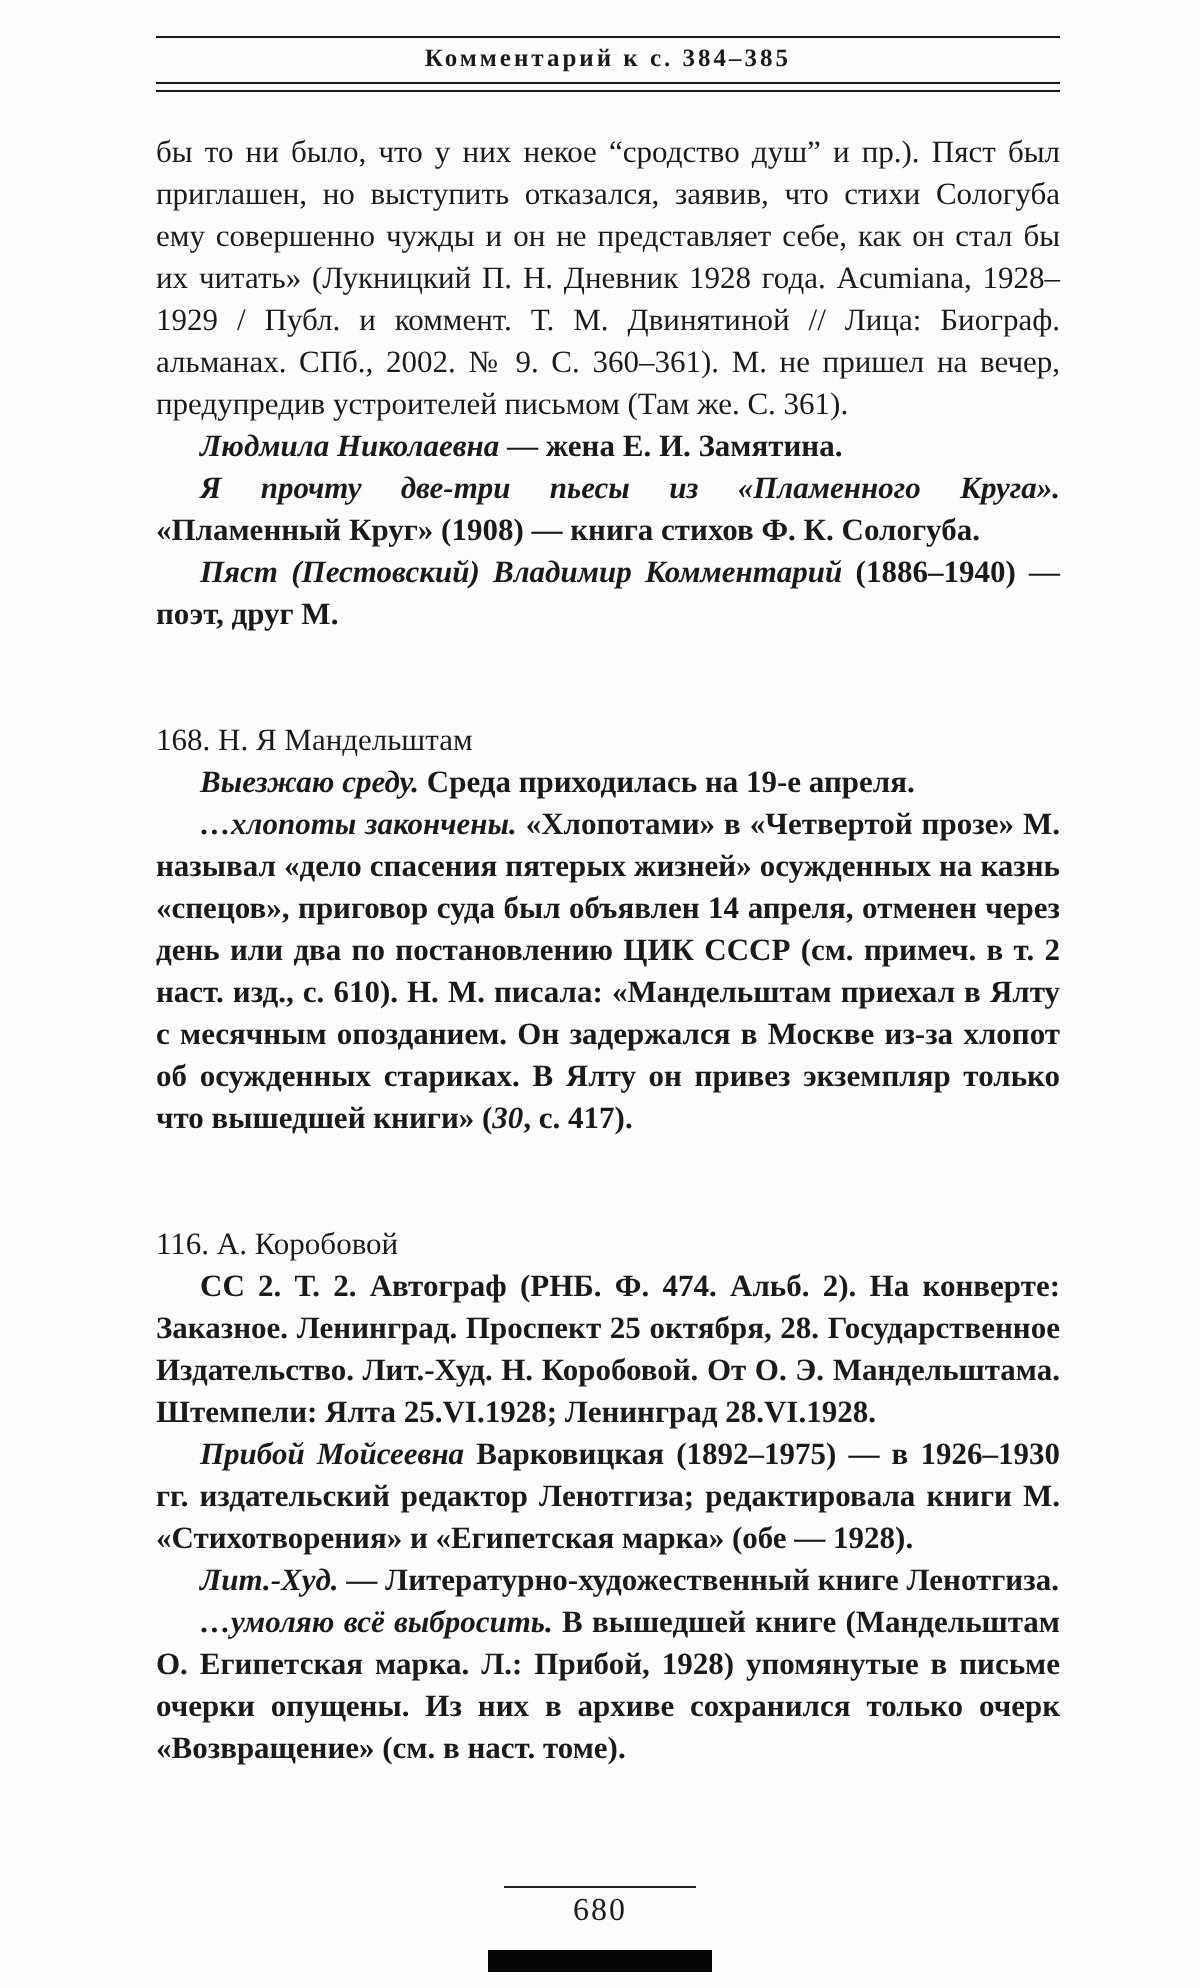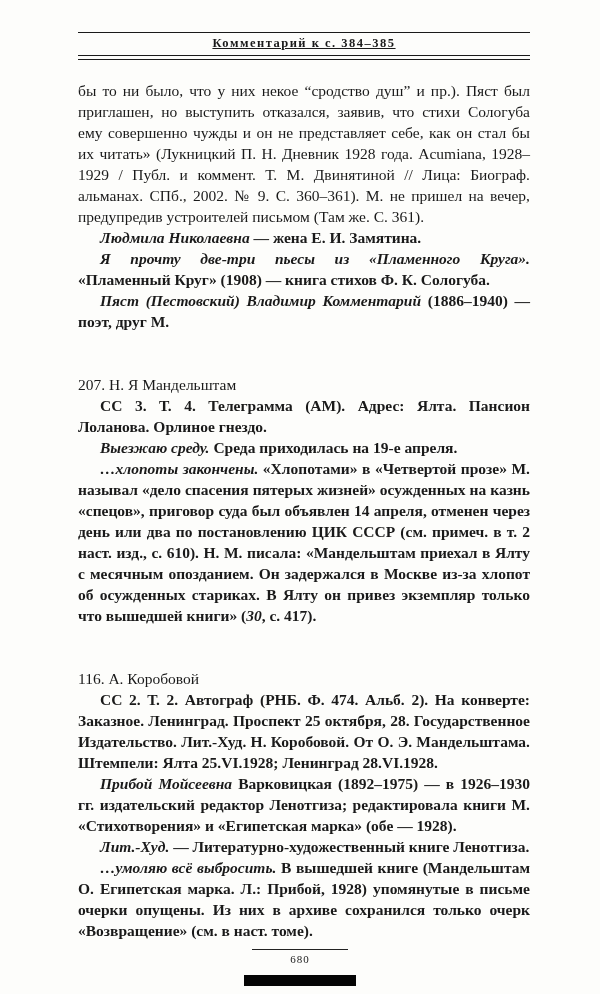--- a/index.html
+++ b/index.html
@@ -8,21 +8,21 @@
     background: #e8e8e8;
     font-family: "Liberation Serif", serif;
     color: #1a1a1a;
   }
   .page {
     position: relative;
     width: 600px; height: 994px;
     background: #fdfdfb;
     overflow: hidden;
   }
-  .header { margin: 32px 70px 0 78px; text-decoration: underline; }
+  .header { margin: 18px 70px 0 78px; }
   .rule-top { border-top: 1.5px solid #1a1a1a; }
   .header-title {
     text-align: center;
     font-size: 12.5px;
     font-weight: bold;
     letter-spacing: 1.5px;
     padding: 3px 0 4px;
   }
   .rule-double {
     height: 3px;
@@ -42,21 +42,21 @@
   .footer {
     position: absolute;
     left: 0; right: 0; bottom: 8px;
     text-align: center;
   }
   .footer-rule {
     width: 96px;
     margin: 0 auto 3px auto;
     border-top: 1px solid #222;
   }
-  .page-number { font-size: 11px; letter-spacing: 1px; }
+  .page-number { font-size: 16px; letter-spacing: 1px; }
   .footer-bar {
     width: 112px; height: 11px;
     background: #050505;
     margin: 10px auto 0 auto;
   }
 </style>
 </head>
 <body>
 
 <div class="page">
@@ -70,23 +70,22 @@
   <div class="body-text">
 
     <p class="para"><span>бы то ни было, что у них некое “сродство душ” и пр.). Пяст был приглашен, но выступить отказался, заявив, что стихи Сологуба ему совершенно чужды и он не представляет себе, как он стал бы их читать» (Лукницкий П. Н. Дневник 1928 года. Acumiana, 1928–1929 / Публ. и коммент. Т. М. Двинятиной // Лица: Биограф. альманах. СПб., 2002. № 9. С. 360–361). М. не пришел на вечер, предупредив устроителей письмом (Там же. С. 361).</span></p>
 
     <p class="para indent"><span class="it">Людмила Николаевна</span><span> — жена Е. И. Замятина.</span></p>
 
     <p class="para indent"><span class="it">Я прочту две-три пьесы из «Пламенного Круга».</span><span> «Пламенный Круг» (1908) — книга стихов Ф. К. Сологуба.</span></p>
 
     <p class="para indent"><span class="it">Пяст (Пестовский) Владимир Комментарий</span><span> (1886–1940) — поэт, друг М.</span></p>
 
-    <p class="para heading">207. Н. Я Мандельштам</p>
+    <p class="para heading">168. Н. Я Мандельштам</p>
 
-    <p class="para indent"><span>СС 3. Т. 4. Телеграмма (АМ). Адрес: Ялта. Пансион Лоланова. Орлиное гнездо.</span></p>
 
     <p class="para indent"><span class="it">Выезжаю среду.</span><span> Среда приходилась на 19-е апреля.</span></p>
 
     <p class="para indent"><span class="it">…хлопоты закончены.</span><span> «Хлопотами» в «Четвертой прозе» М. называл «дело спасения пятерых жизней» осужденных на казнь «спецов», приговор суда был объявлен 14 апреля, отменен через день или два по постановлению ЦИК СССР (см. примеч. в т. 2 наст. изд., с. 610). Н. М. писала: «Мандельштам приехал в Ялту с месячным опозданием. Он задержался в Москве из-за хлопот об осужденных стариках. В Ялту он привез экземпляр только что вышедшей книги» (</span><span class="it">30</span><span>, с. 417).</span></p>
 
     <p class="para heading">116. А. Коробовой</p>
 
     <p class="para indent"><span>СС 2. Т. 2. Автограф (РНБ. Ф. 474. Альб. 2). На конверте: Заказное. Ленинград. Проспект 25 октября, 28. Государственное Издательство. Лит.-Худ. Н. Коробовой. От О. Э. Мандельштама. Штемпели: Ялта 25.VI.1928; Ленинград 28.VI.1928.</span></p>
 
 

